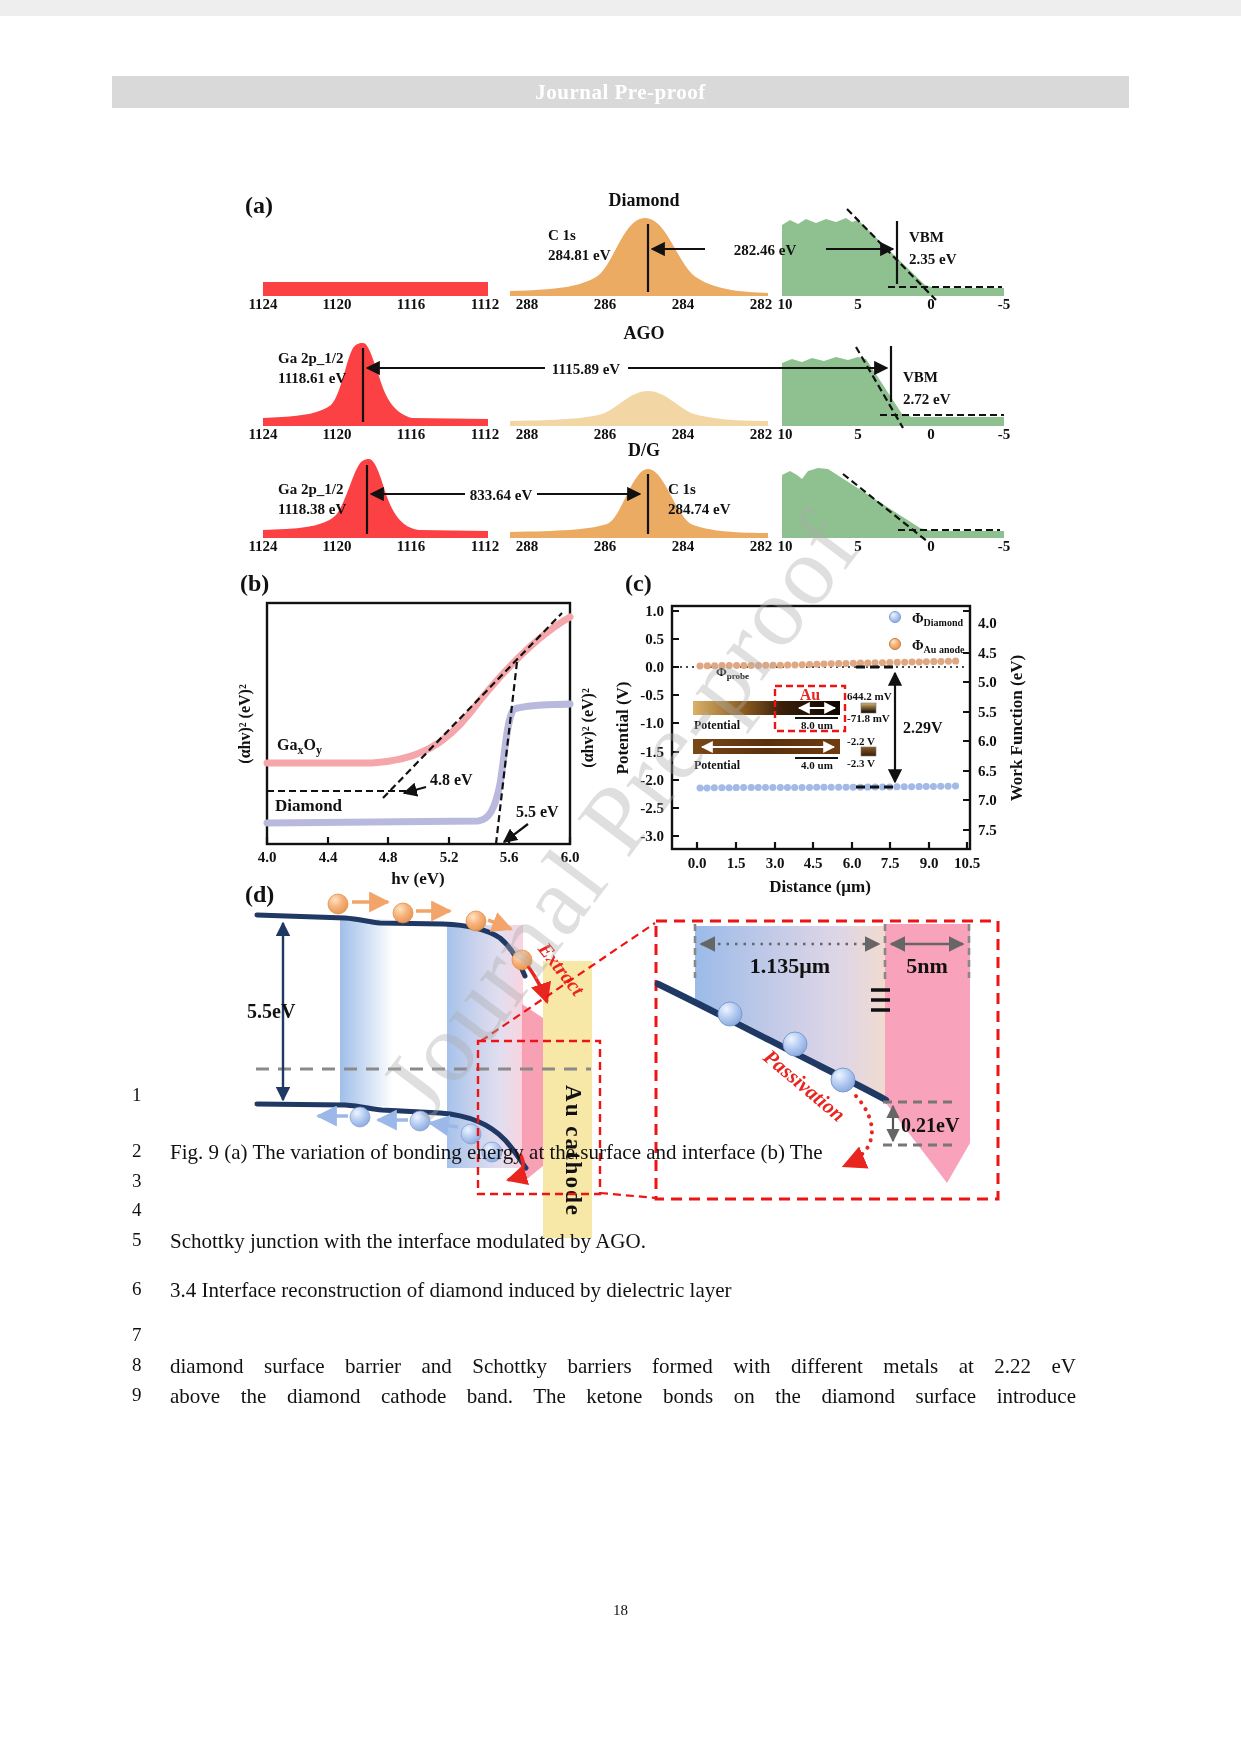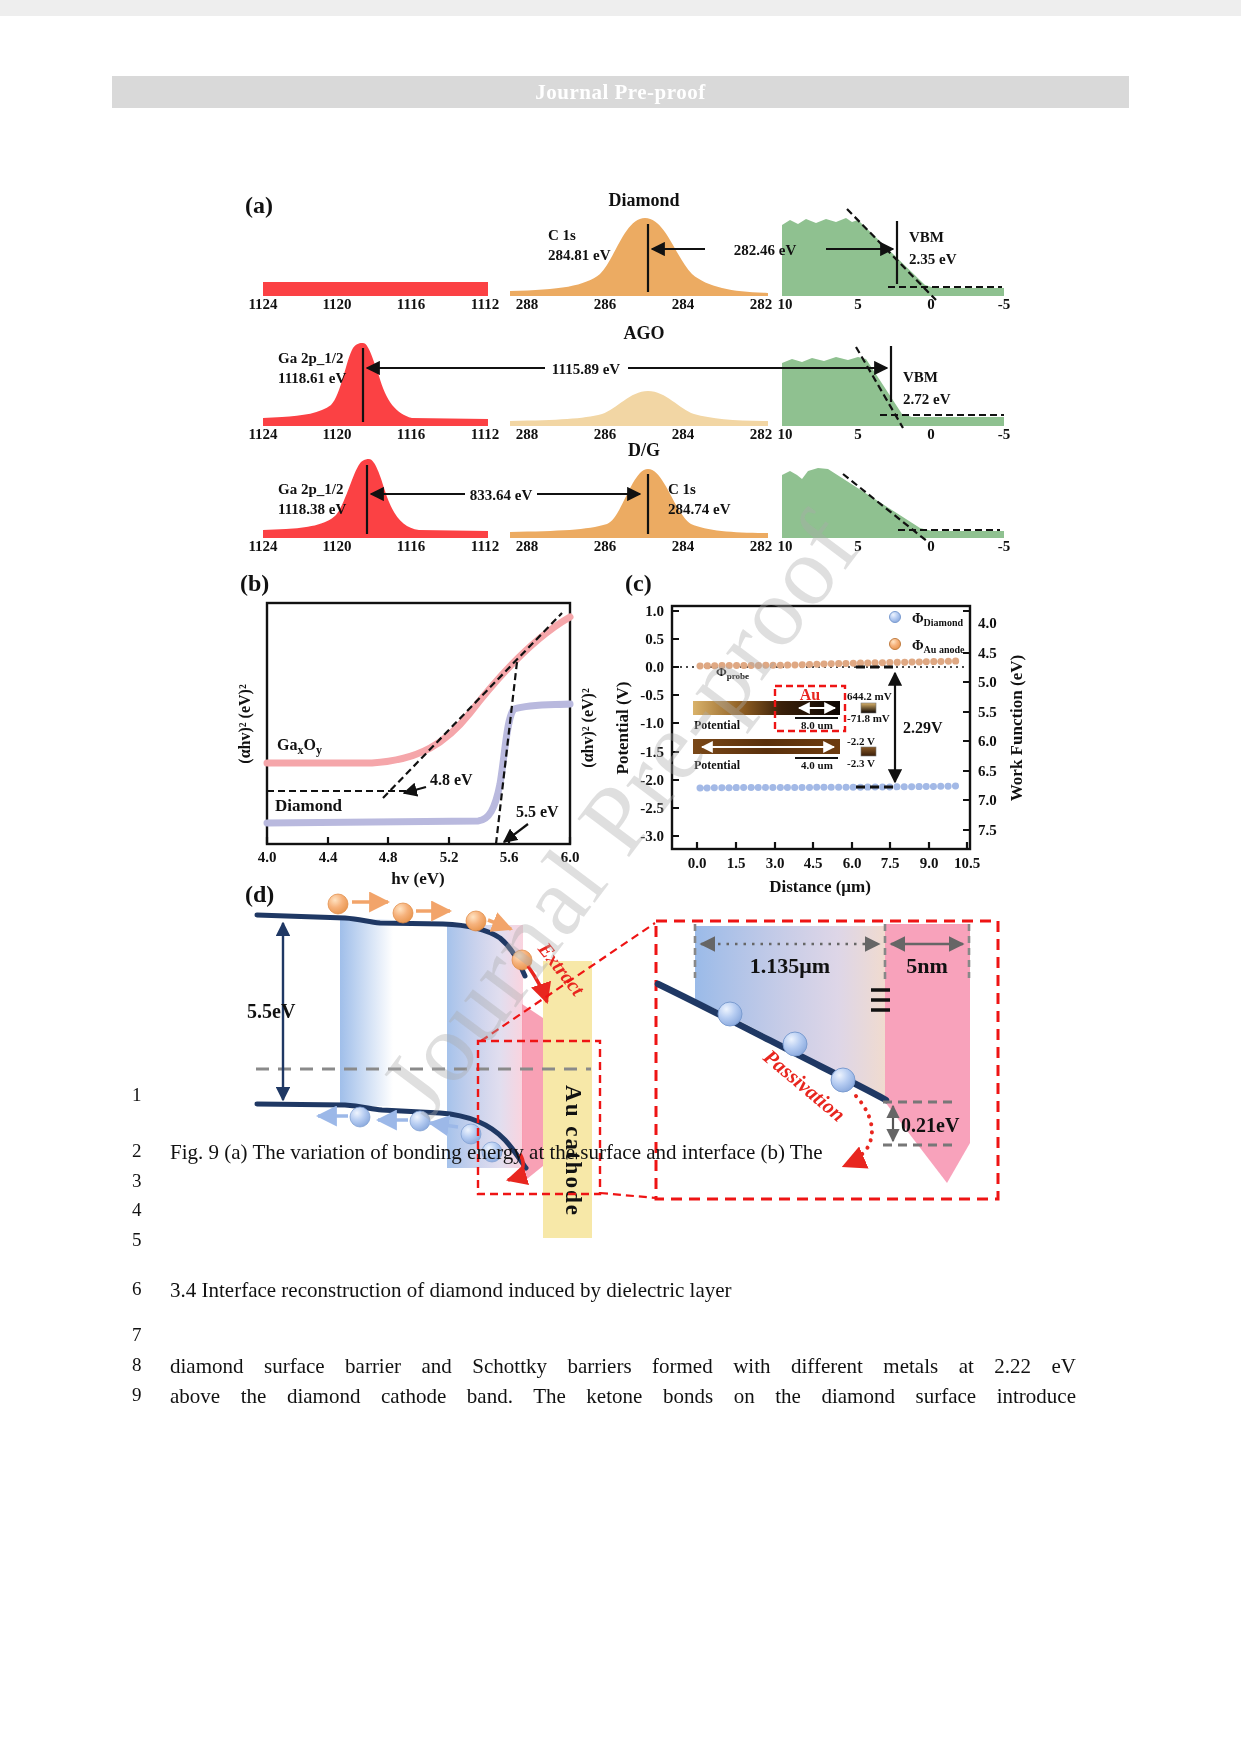--- a/index.html
+++ b/index.html
@@ -376,19 +376,21 @@
   <span class="lineno" style="top:1124px">2</span>
   <span class="lineno" style="top:1154px">3</span>
   <span class="lineno" style="top:1183px">4</span>
   <span class="lineno" style="top:1213px">5</span>
   <span class="lineno" style="top:1262px">6</span>
   <span class="lineno" style="top:1308px">7</span>
   <span class="lineno" style="top:1338px">8</span>
   <span class="lineno" style="top:1368px">9</span>
 
   <div class="txt center" style="top:1124px">Fig. 9 (a) The variation of bonding energy at the surface and interface (b) The</div>
+  <div class="txt center" style="top:1213px">Schottky junction with the interface modulated by AGO.</div>
 
   <div class="txt" style="top:1262px">3.4 Interface reconstruction of diamond induced by dielectric layer</div>
 
   <div class="txt just" style="top:1338px">diamond surface barrier and Schottky barriers formed with different metals at 2.22 eV</div>
   <div class="txt just" style="top:1368px">above the diamond cathode band. The ketone bonds on the diamond surface introduce</div>
 
+  <div class="pageno">18</div>
 </div>
 
 </body></html>

